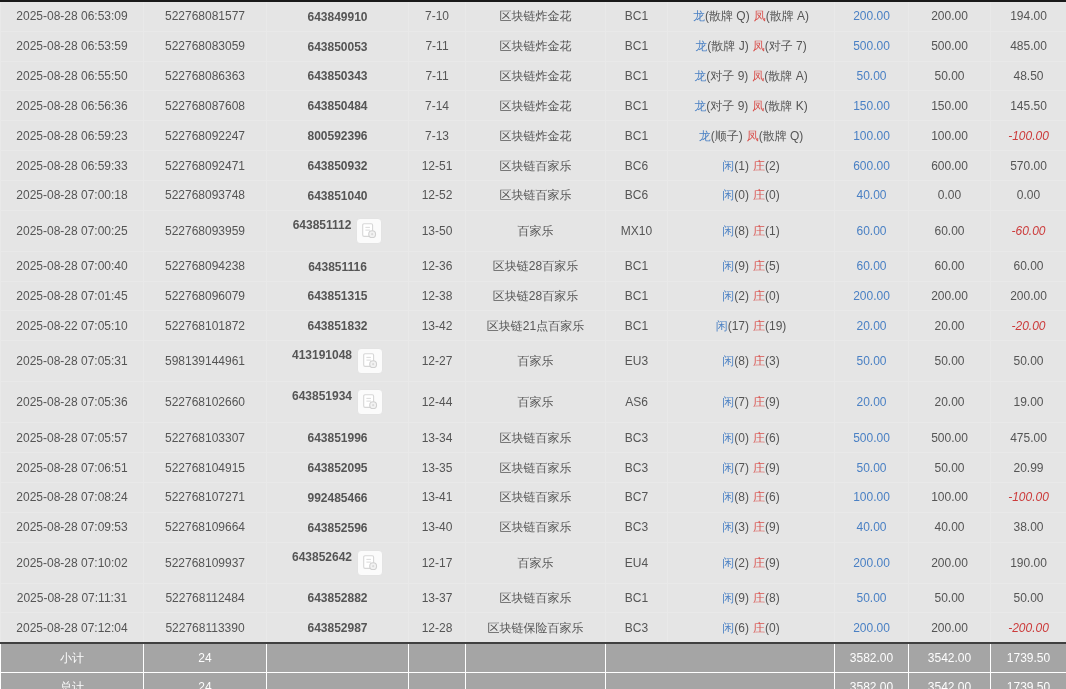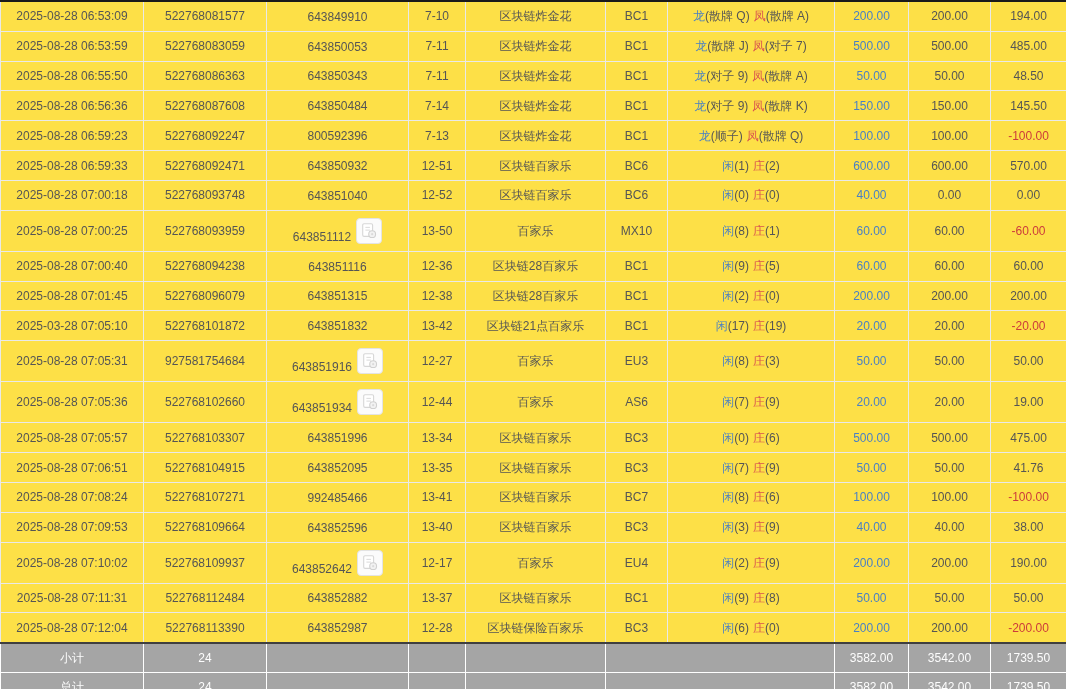--- a/index.html
+++ b/index.html
@@ -19,30 +19,31 @@
   }
   td {
     border: 1px solid #e9e9e9;
     text-align: center;
     vertical-align: middle;
     padding: 7px 3px;
     line-height: 14px;
     overflow: hidden;
     white-space: nowrap;
   }
-  tr.data-row { background: #fde047; }
+  tr.data-row { background: #e5e5e5; }
   .blue-text { color: #4a80c4; }
   .red-text  { color: #d9534f; }
-  .neg       { color: #cc3b3b; }
+  .neg       { color: #cc3b3b; font-style: italic; }
   .result-red { margin-left: 4px; }
   .round-wrap {
     display: inline-flex;
-    align-items: flex-end;
+    align-items: flex-start;
     gap: 5px;
     vertical-align: middle;
+    font-weight: bold;
   }
   .replay-btn {
     display: inline-flex;
     width: 26px; height: 26px;
     align-items: center; justify-content: center;
     background: #fbfbfb;
     border: 1px solid #e3e3e3;
     border-radius: 4px;
     cursor: pointer;
   }
@@ -244,42 +245,42 @@
     </td>
     <td>12-38</td>
     <td>区块链28百家乐</td>
     <td>BC1</td>
     <td><span class="blue-text">闲</span><span>(2)</span><span class="red-text result-red">庄</span><span>(0)</span></td>
     <td class="blue-text">200.00</td>
     <td>200.00</td>
     <td>200.00</td>
   </tr>
       <tr class="data-row">
-    <td>2025-03-28 07:05:10</td>
+    <td>2025-08-22 07:05:10</td>
     <td>522768101872</td>
     <td>
       <span class="round-wrap">
         <span>643851832</span>
 
       </span>
     </td>
     <td>13-42</td>
     <td>区块链21点百家乐</td>
     <td>BC1</td>
     <td><span class="blue-text">闲</span><span>(17)</span><span class="red-text result-red">庄</span><span>(19)</span></td>
     <td class="blue-text">20.00</td>
     <td>20.00</td>
     <td class="neg">-20.00</td>
   </tr>
       <tr class="data-row">
     <td>2025-08-28 07:05:31</td>
-    <td>927581754684</td>
-    <td>
-      <span class="round-wrap">
-        <span>643851916</span>
+    <td>598139144961</td>
+    <td>
+      <span class="round-wrap">
+        <span>413191048</span>
         <span class="replay-btn">
           <svg width="18" height="18" viewBox="0 0 20 20" aria-hidden="true">
             <rect x="3" y="2" width="11" height="14" rx="1.5" fill="#ffffff" stroke="#d6d6d6" stroke-width="1.2"></rect>
             <line x1="6" y1="6" x2="11" y2="6" stroke="#dcdcdc" stroke-width="1.2"></line>
             <line x1="6" y1="9" x2="11" y2="9" stroke="#dcdcdc" stroke-width="1.2"></line>
             <circle cx="13.5" cy="13.5" r="3.8" fill="#f2f2f2" stroke="#d0d0d0" stroke-width="1.2"></circle>
             <circle cx="13.5" cy="13.5" r="1.2" fill="#dadada"></circle>
           </svg>
         </span>
       </span>
@@ -342,21 +343,21 @@
         <span>643852095</span>
 
       </span>
     </td>
     <td>13-35</td>
     <td>区块链百家乐</td>
     <td>BC3</td>
     <td><span class="blue-text">闲</span><span>(7)</span><span class="red-text result-red">庄</span><span>(9)</span></td>
     <td class="blue-text">50.00</td>
     <td>50.00</td>
-    <td>41.76</td>
+    <td>20.99</td>
   </tr>
       <tr class="data-row">
     <td>2025-08-28 07:08:24</td>
     <td>522768107271</td>
     <td>
       <span class="round-wrap">
         <span>992485466</span>
 
       </span>
     </td>

